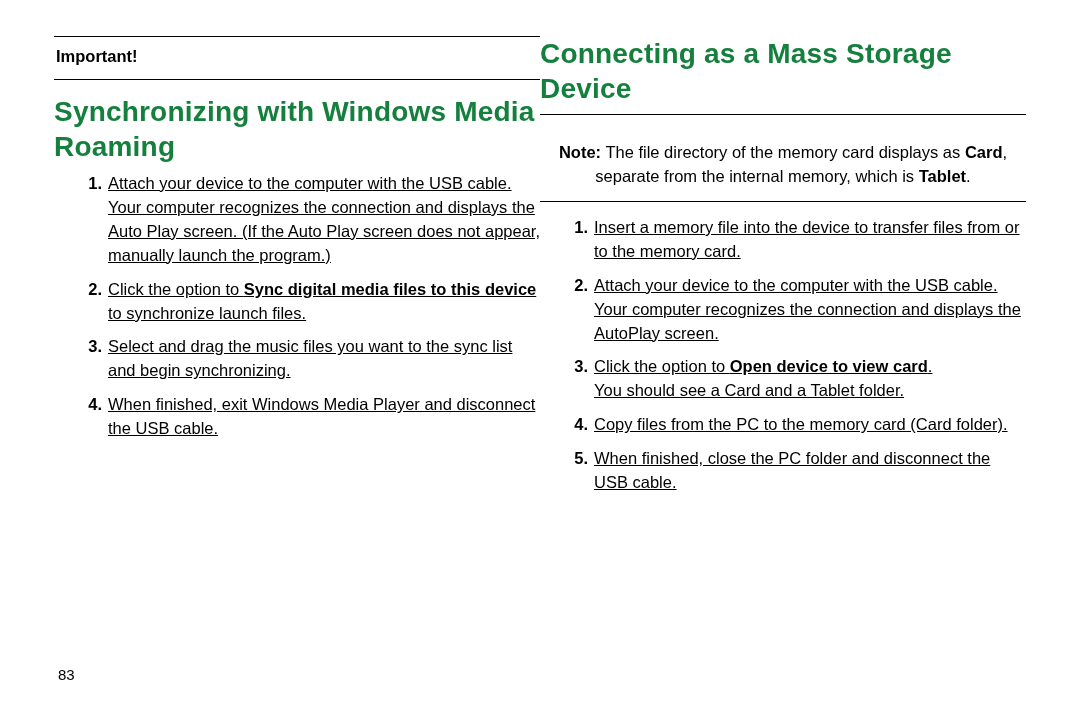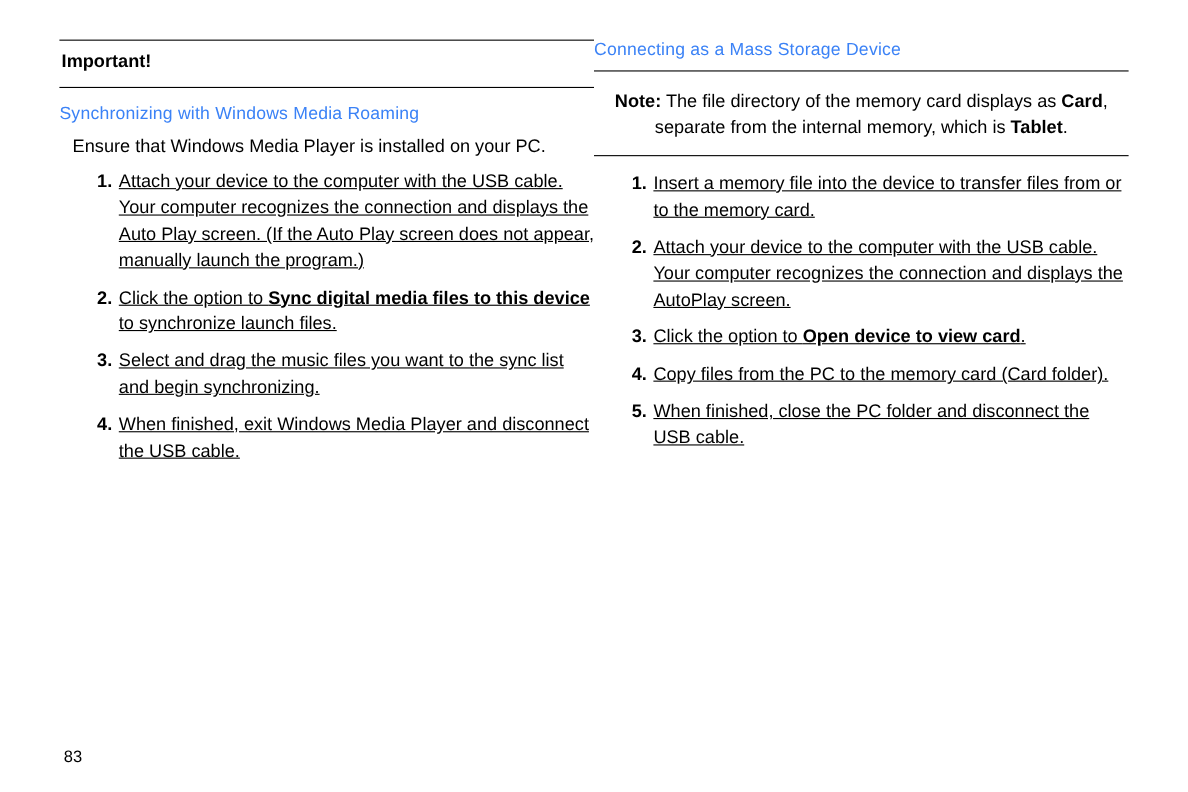--- a/index.html
+++ b/index.html
@@ -39,23 +39,23 @@
     .callout-label {
       font-weight: bold;
       padding-left: 2px;
       padding-right: 4px;
       white-space: nowrap;
     }
     .callout-body {
       flex: 1;
     }
     h2.section {
-      color: #3b82f6;
-      font-weight: 400;
-      font-size: 16px;
+      color: #15803d;
+      font-weight: 700;
+      font-size: 28px;
       line-height: 1.25;
       margin-top: 10px;
       margin-bottom: 8px;
       font-family: "Arial Black", Arial, sans-serif;
       letter-spacing: 0.2px;
     }
     .intro {
       margin-left: 12px;
       margin-bottom: 8px;
     }
@@ -77,21 +77,21 @@
       left: -6px;
       top: 0;
       font-weight: bold;
       width: 22px;
       text-align: right;
     }
     .b { font-weight: bold; }
     .pagenum {
       position: absolute;
       left: 4px;
-      bottom: 0;
+      bottom: 14px;
       font-size: 15px;
     }
     .indent-body {
       display: block;
     }
   </style>
 </head>
 <body>
 
 <div class="page">
@@ -99,21 +99,20 @@
   <div class="col">
 
     <div class="callout">
       <div class="callout-row">
         <span class="callout-label">Important!</span>
       </div>
     </div>
 
     <h2 class="section">Synchronizing with Windows Media Roaming</h2>
 
-    <p class="intro">Ensure that Windows Media Player is installed on your PC.</p>
 
     <ol class="steps">
       <li>
         <span>Attach your device to the computer with the USB cable. Your computer recognizes the connection and displays the Auto Play screen. (If the Auto Play screen does not appear, manually launch the program.)</span>
       </li>
       <li>
         <span>Click the option to </span><span class="b">Sync digital media files to this device</span><span> to synchronize launch files.</span>
       </li>
       <li>
         <span>Select and drag the music files you want to the sync list and begin synchronizing.</span>
@@ -123,36 +122,37 @@
       </li>
     </ol>
 
   </div>
 
   <div class="col">
 
     <h2 class="section" style="margin-top:0;">Connecting as a Mass Storage Device</h2>
 
 
-    <div class="callout" style="padding:16px 0 12px 0; text-align:center;">
+    <div class="callout" style="padding:26px 0 12px 0; text-align:center;">
       <div style="display:inline-block; text-align:center; max-width:96%;">
         <span class="b">Note:</span>
         <span>The file directory of the memory card displays as </span><span class="b">Card</span><span>, separate from the internal memory, which is </span><span class="b">Tablet</span><span>.</span>
       </div>
     </div>
 
     <ol class="steps">
       <li>
         <span>Insert a memory file into the device to transfer files from or to the memory card.</span>
       </li>
       <li>
         <span>Attach your device to the computer with the USB cable. Your computer recognizes the connection and displays the AutoPlay screen.</span>
       </li>
       <li>
         <span>Click the option to </span><span class="b">Open device to view card</span><span>.</span>
+        <span class="indent-body">You should see a Card and a Tablet folder.</span>
       </li>
       <li>
         <span>Copy files from the PC to the memory card (Card folder).</span>
       </li>
       <li>
         <span>When finished, close the PC folder and disconnect the USB cable.</span>
       </li>
     </ol>
 
   </div>

